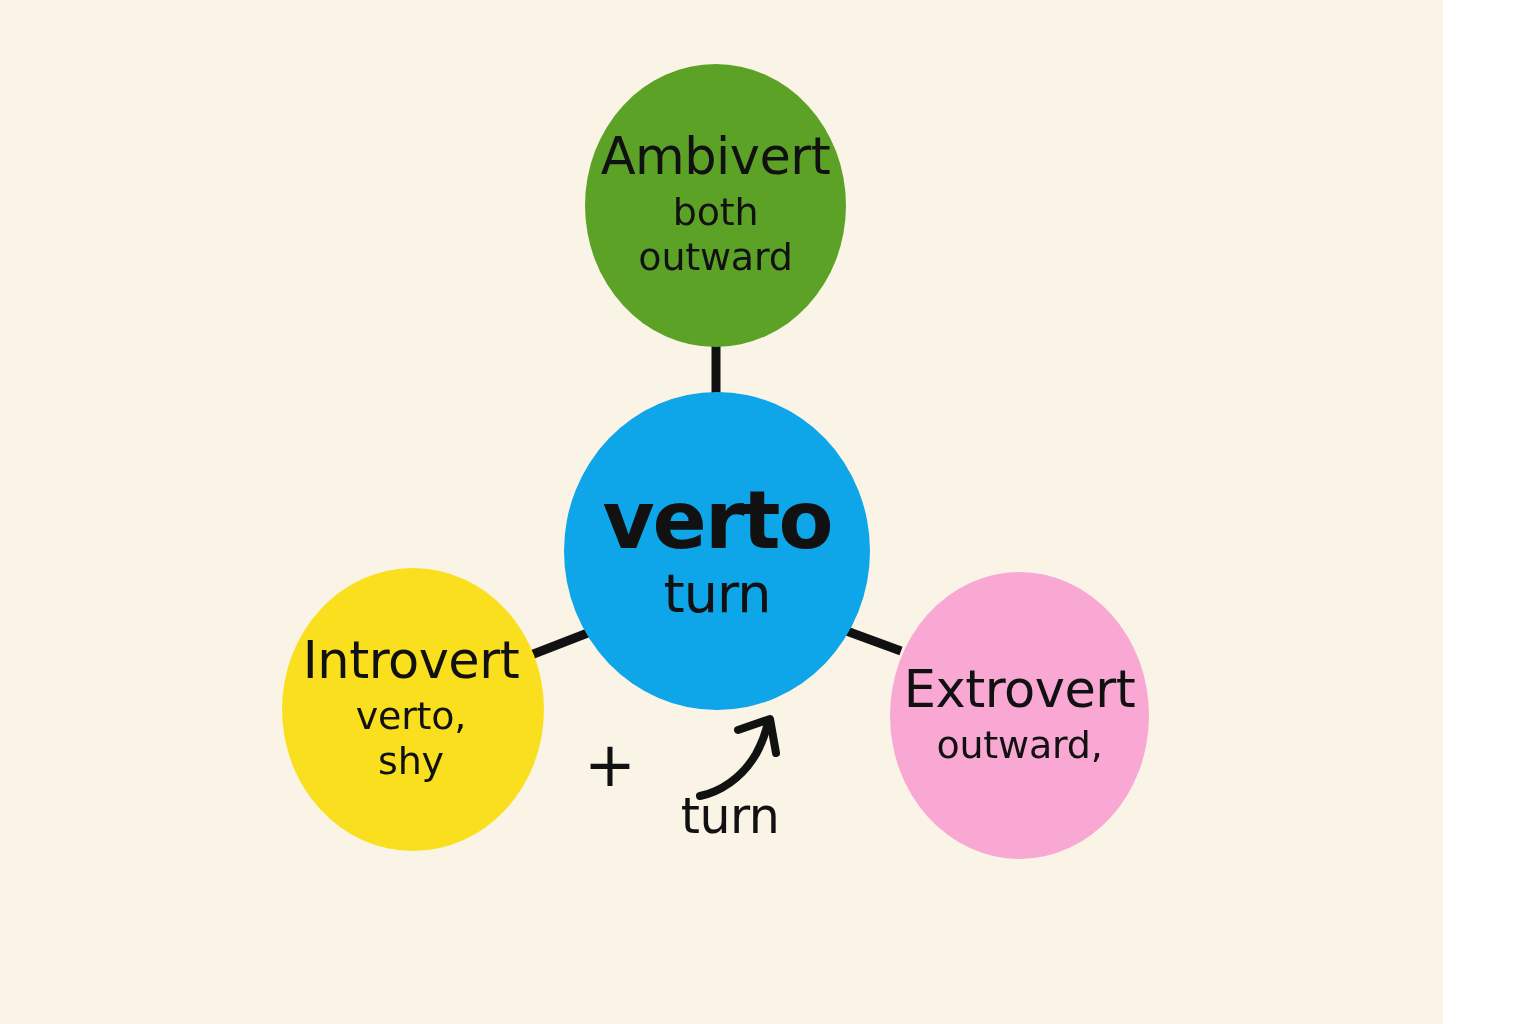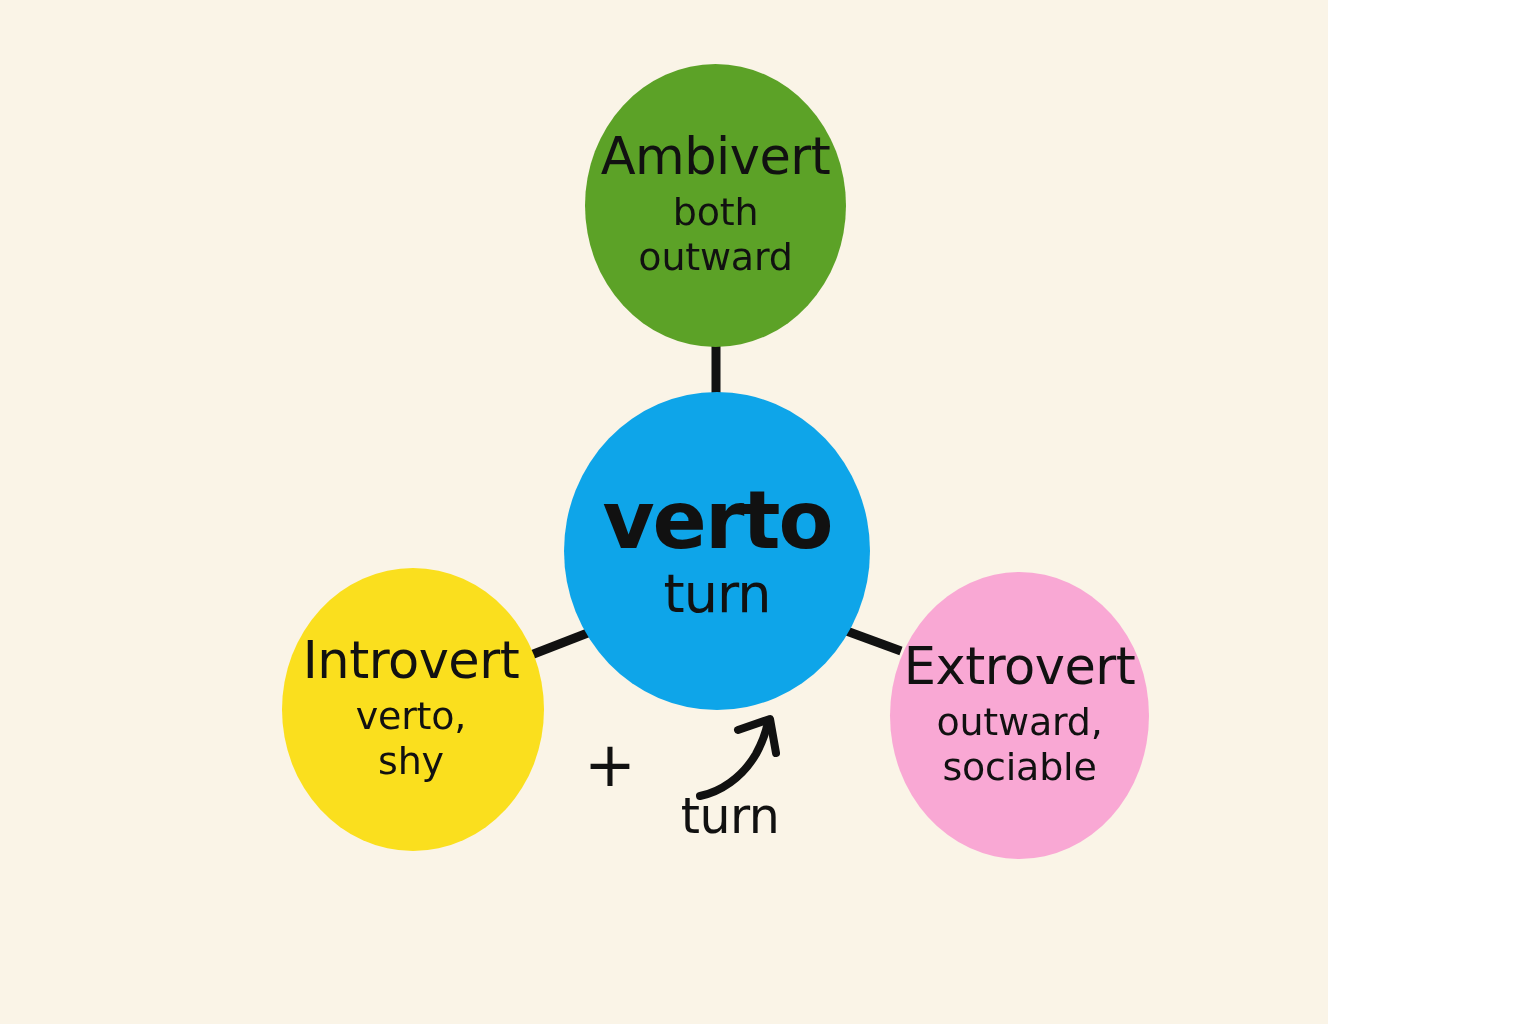--- a/index.html
+++ b/index.html
@@ -8,21 +8,21 @@
     padding: 0;
   }
   body {
     width: 1536px;
     height: 1024px;
     overflow: hidden;
     font-family: "DejaVu Sans", "Liberation Sans", sans-serif;
   }
   #canvas {
     position: relative;
-    width: 1328px;
+    width: 1443px;
     height: 1024px;
     background: #faf4e7;
   }
   #edges {
     position: absolute;
     left: 0;
     top: 0;
     width: 1536px;
     height: 1024px;
   }
@@ -186,21 +186,20 @@
     <div class="gloss">
       <div>verto,</div>
       <div>shy</div>
     </div>
   </div>
 
   <div class="node" id="node-extrovert">
     <div class="term">Extrovert</div>
     <div class="gloss">
       <div>outward,</div>
-      <div>sociable</div>
     </div>
   </div>
 
   <svg id="arrow-related" viewBox="0 0 110 100" xmlns="http://www.w3.org/2000/svg">
     <path d="M6 88 C 26 84, 48 70, 62 46 C 68 35, 72 24, 74 14" fill="none" stroke="#111111" stroke-width="8" stroke-linecap="round"></path>
     <path d="M44 22 L 76 11 L 82 45" fill="none" stroke="#111111" stroke-width="8" stroke-linecap="round" stroke-linejoin="round"></path>
   </svg>
 
   <div id="annotation">
     <div class="plus">+</div>

